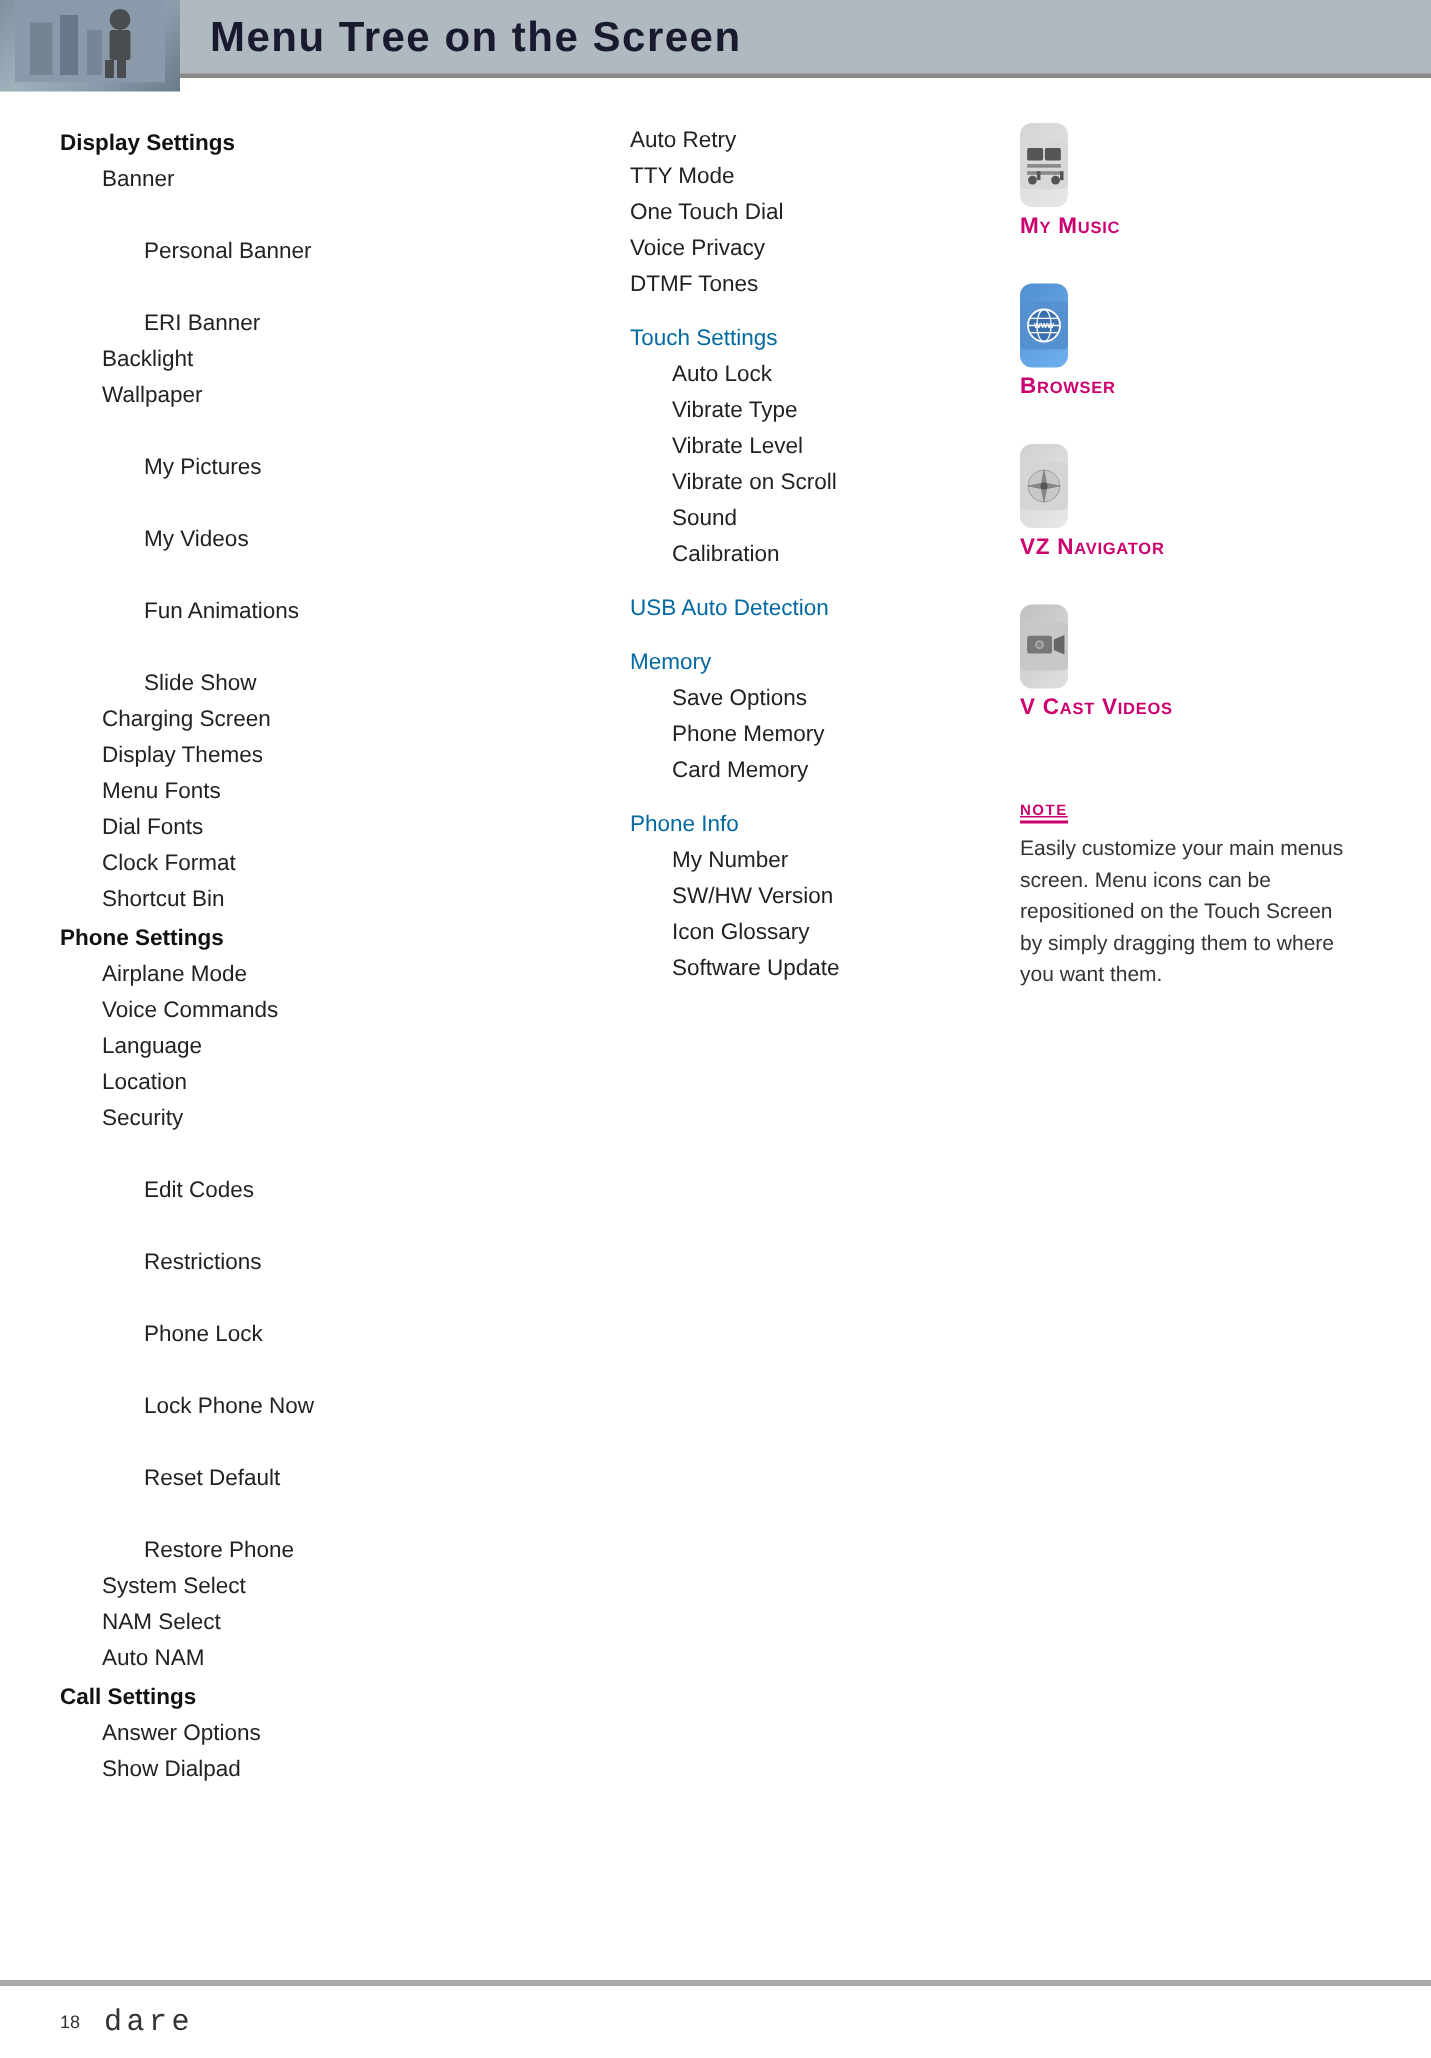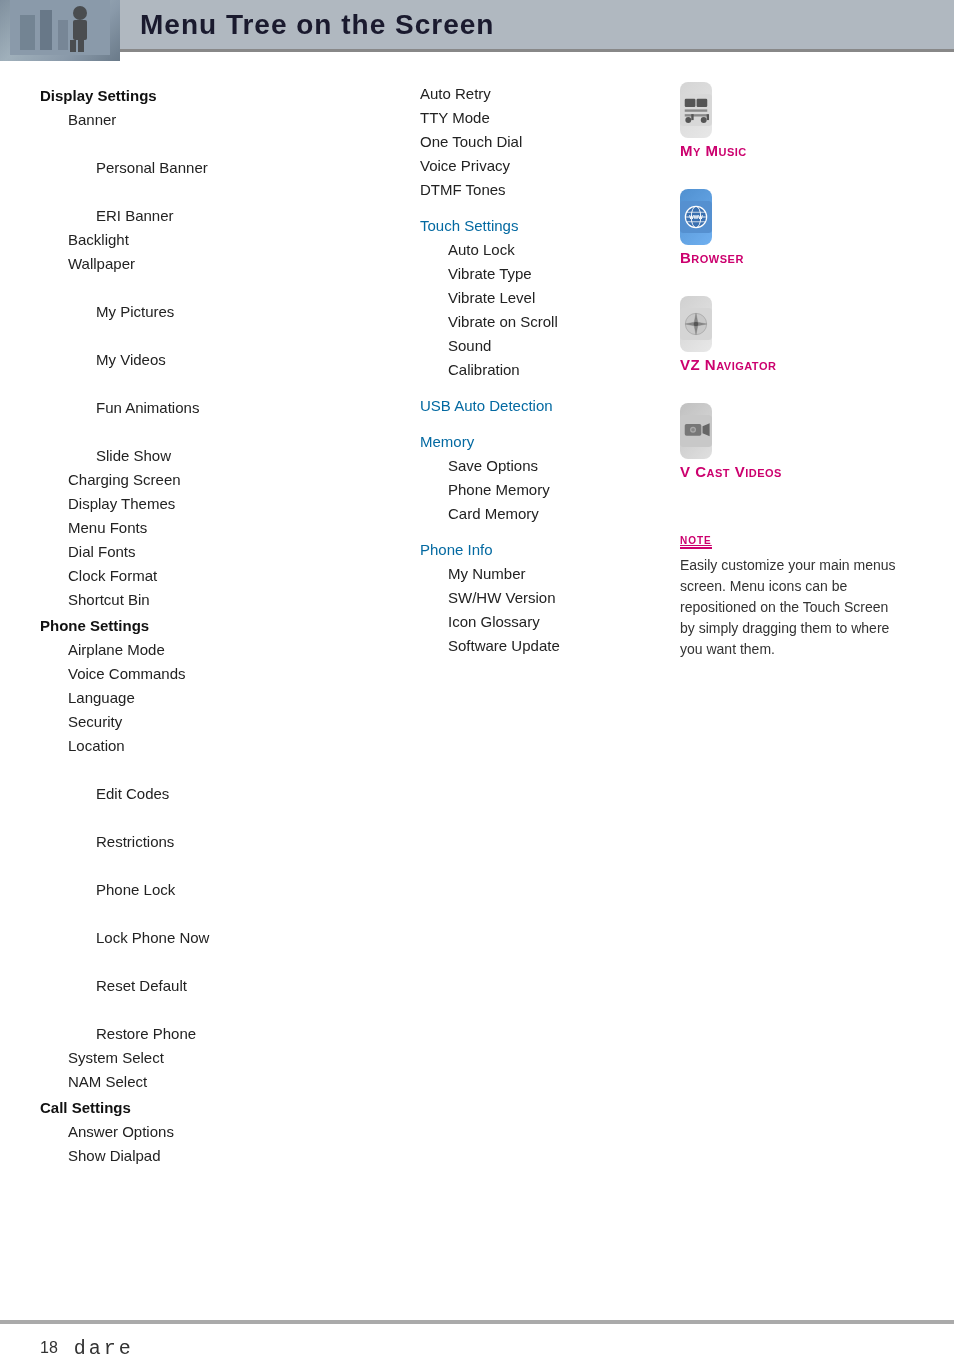--- a/index.html
+++ b/index.html
@@ -172,21 +172,21 @@
       left: 0;
       right: 0;
       height: 50px;
       display: flex;
       align-items: center;
       padding: 0 40px;
       border-top: 2px solid #aaa;
     }
 
     .footer-page {
-      font-size: 16px;
+      font-size: 12px;
       color: #333;
       margin-right: 16px;
     }
 
     .footer-brand {
       font-size: 20px;
       font-weight: bold;
       color: #333;
       letter-spacing: 2px;
       font-family: 'Courier New', monospace;
@@ -251,30 +251,31 @@
     <div class="menu-item-l1">Display Themes</div>
     <div class="menu-item-l1">Menu Fonts</div>
     <div class="menu-item-l1">Dial Fonts</div>
     <div class="menu-item-l1">Clock Format</div>
     <div class="menu-item-l1">Shortcut Bin</div>
 
     <div class="menu-section-title">Phone Settings</div>
     <div class="menu-item-l1">Airplane Mode</div>
     <div class="menu-item-l1">Voice Commands</div>
     <div class="menu-item-l1">Language</div>
+    <div class="menu-item-l1">Location</div>
     <div class="menu-item-l1">Security</div>
-    <div class="menu-item-l1">Location</div>
     <div class="menu-item-l2">Edit Codes</div>
     <div class="menu-item-l2">Restrictions</div>
     <div class="menu-item-l2">Phone Lock</div>
     <div class="menu-item-l2">Lock Phone Now</div>
     <div class="menu-item-l2">Reset Default</div>
     <div class="menu-item-l2">Restore Phone</div>
     <div class="menu-item-l1">System Select</div>
     <div class="menu-item-l1">NAM Select</div>
+    <div class="menu-item-l1">Auto NAM</div>
 
     <div class="menu-section-title">Call Settings</div>
     <div class="menu-item-l1">Answer Options</div>
     <div class="menu-item-l1">Show Dialpad</div>
   </div>
 
   <div class="middle-column">
     <div class="menu-item-l1" style="padding-left:0">Auto Retry</div>
     <div class="menu-item-l1" style="padding-left:0">TTY Mode</div>
     <div class="menu-item-l1" style="padding-left:0">One Touch Dial</div>

